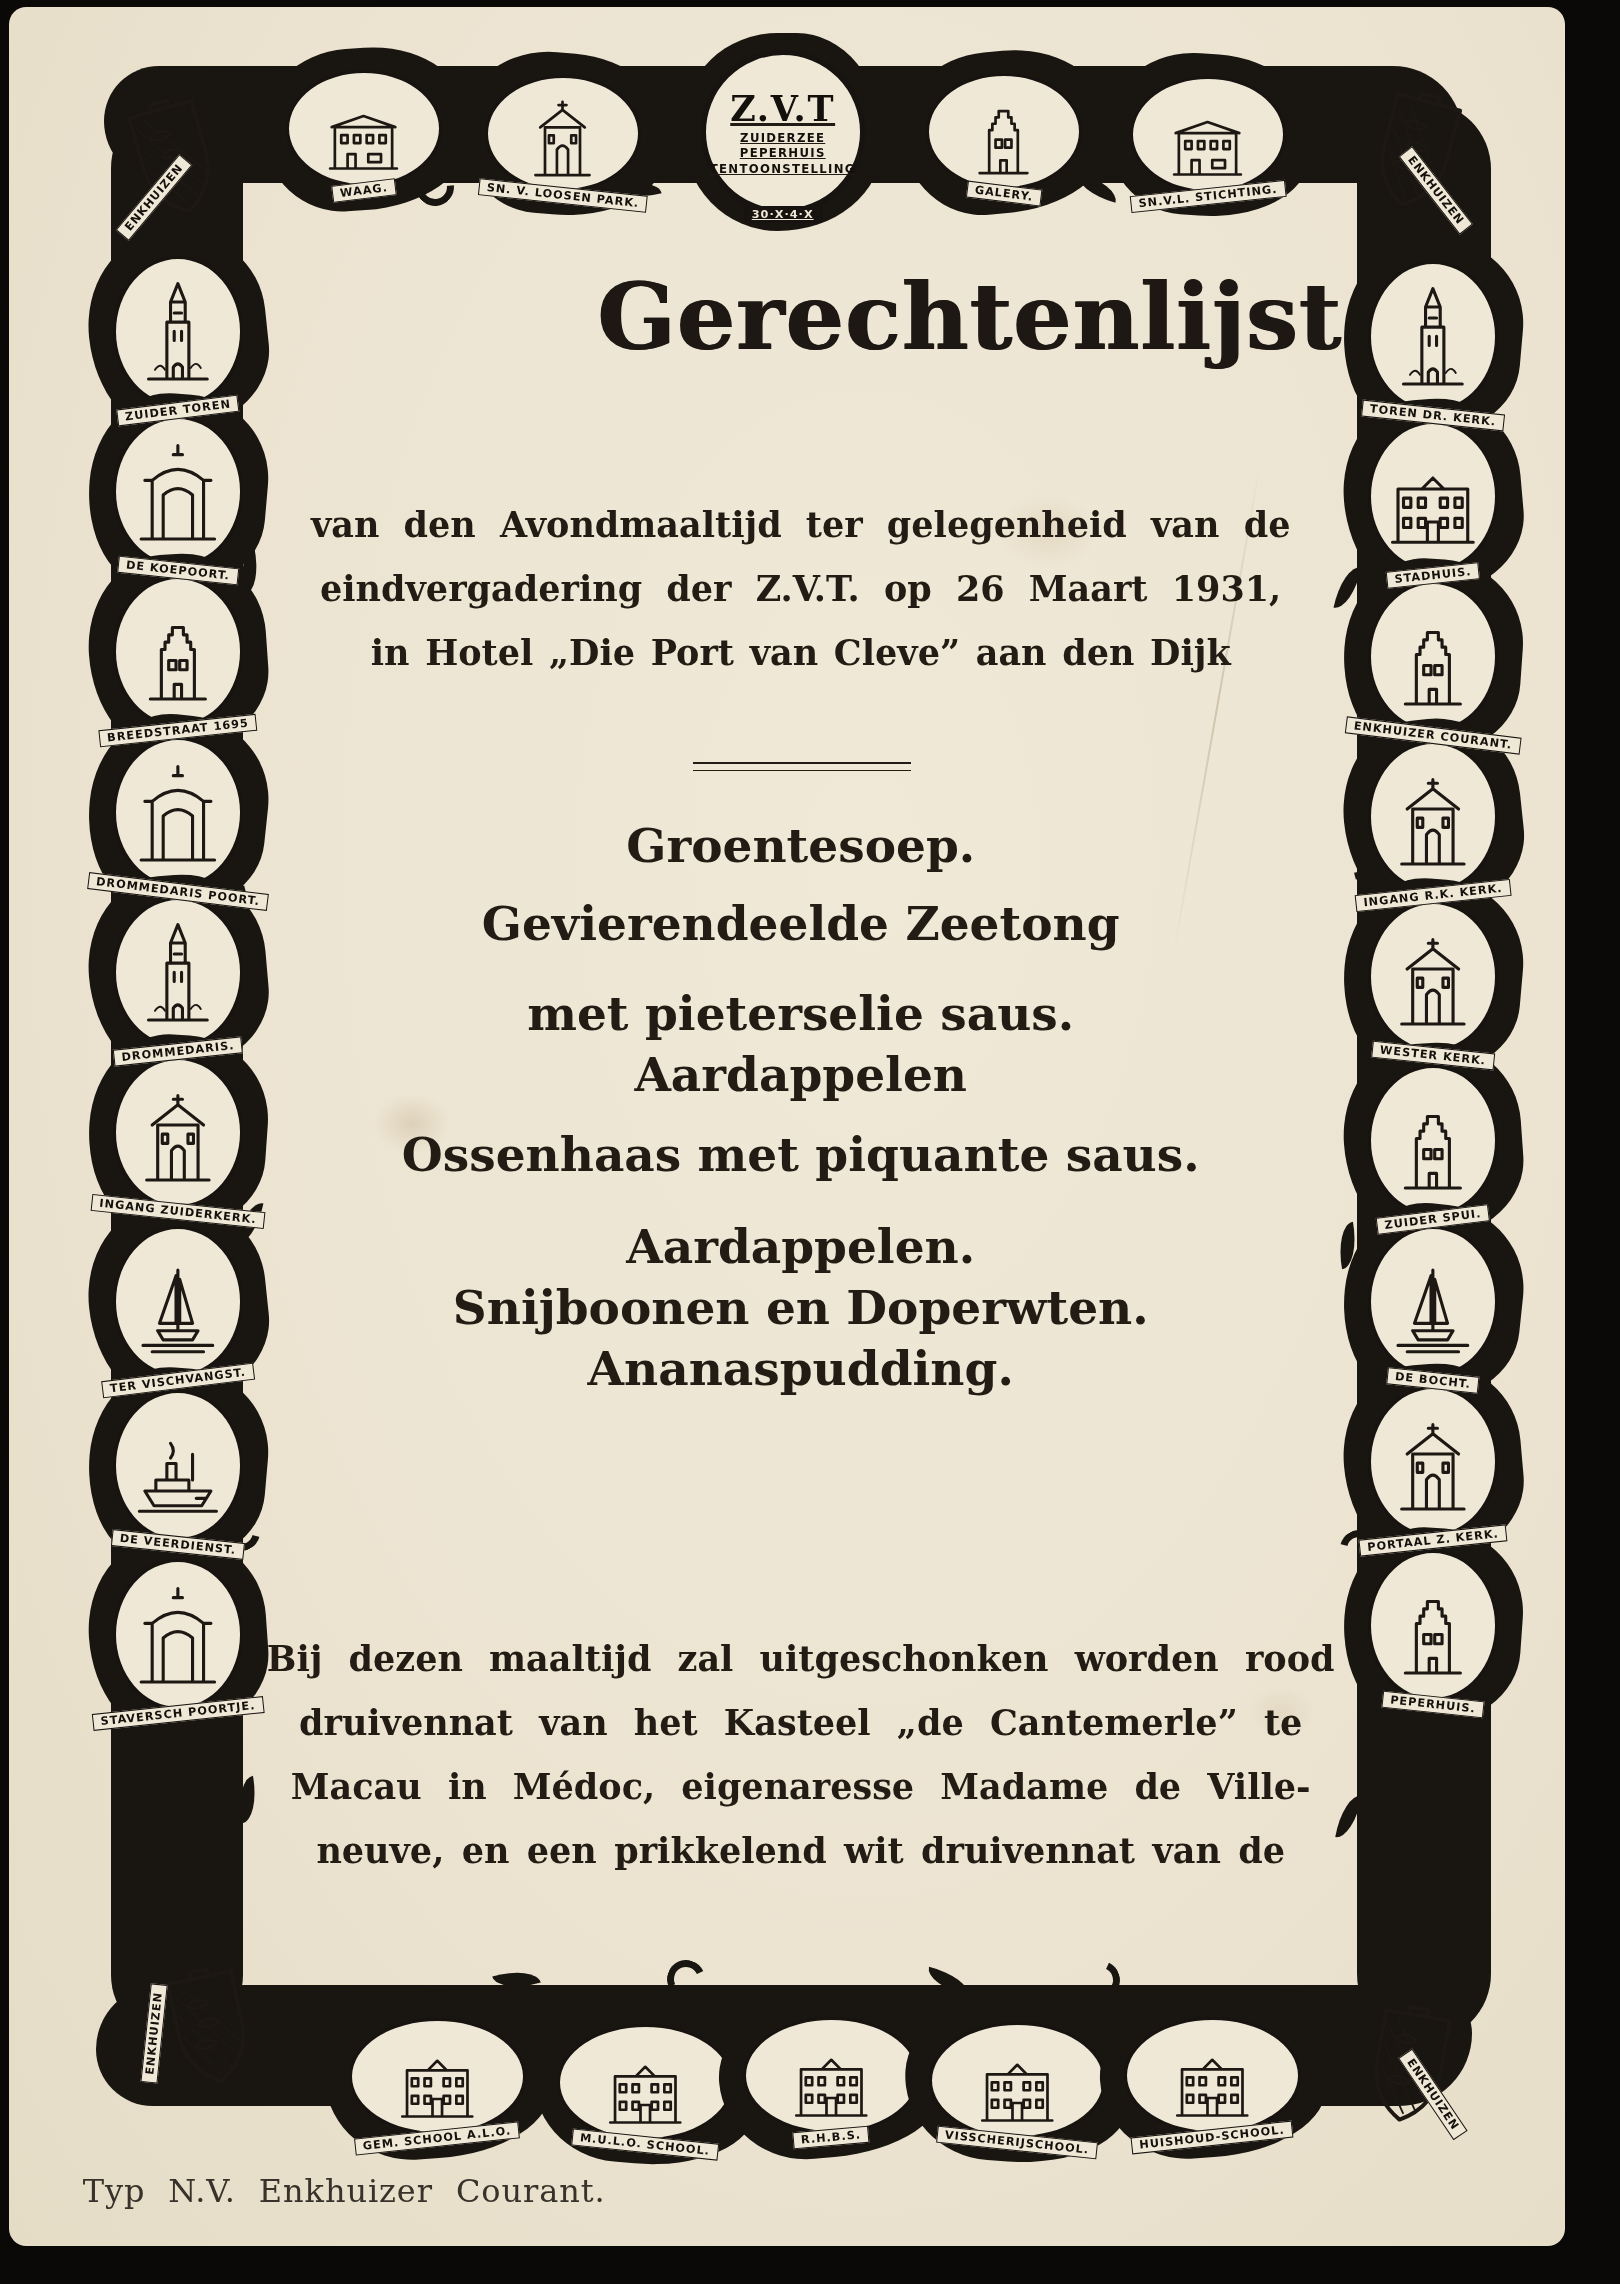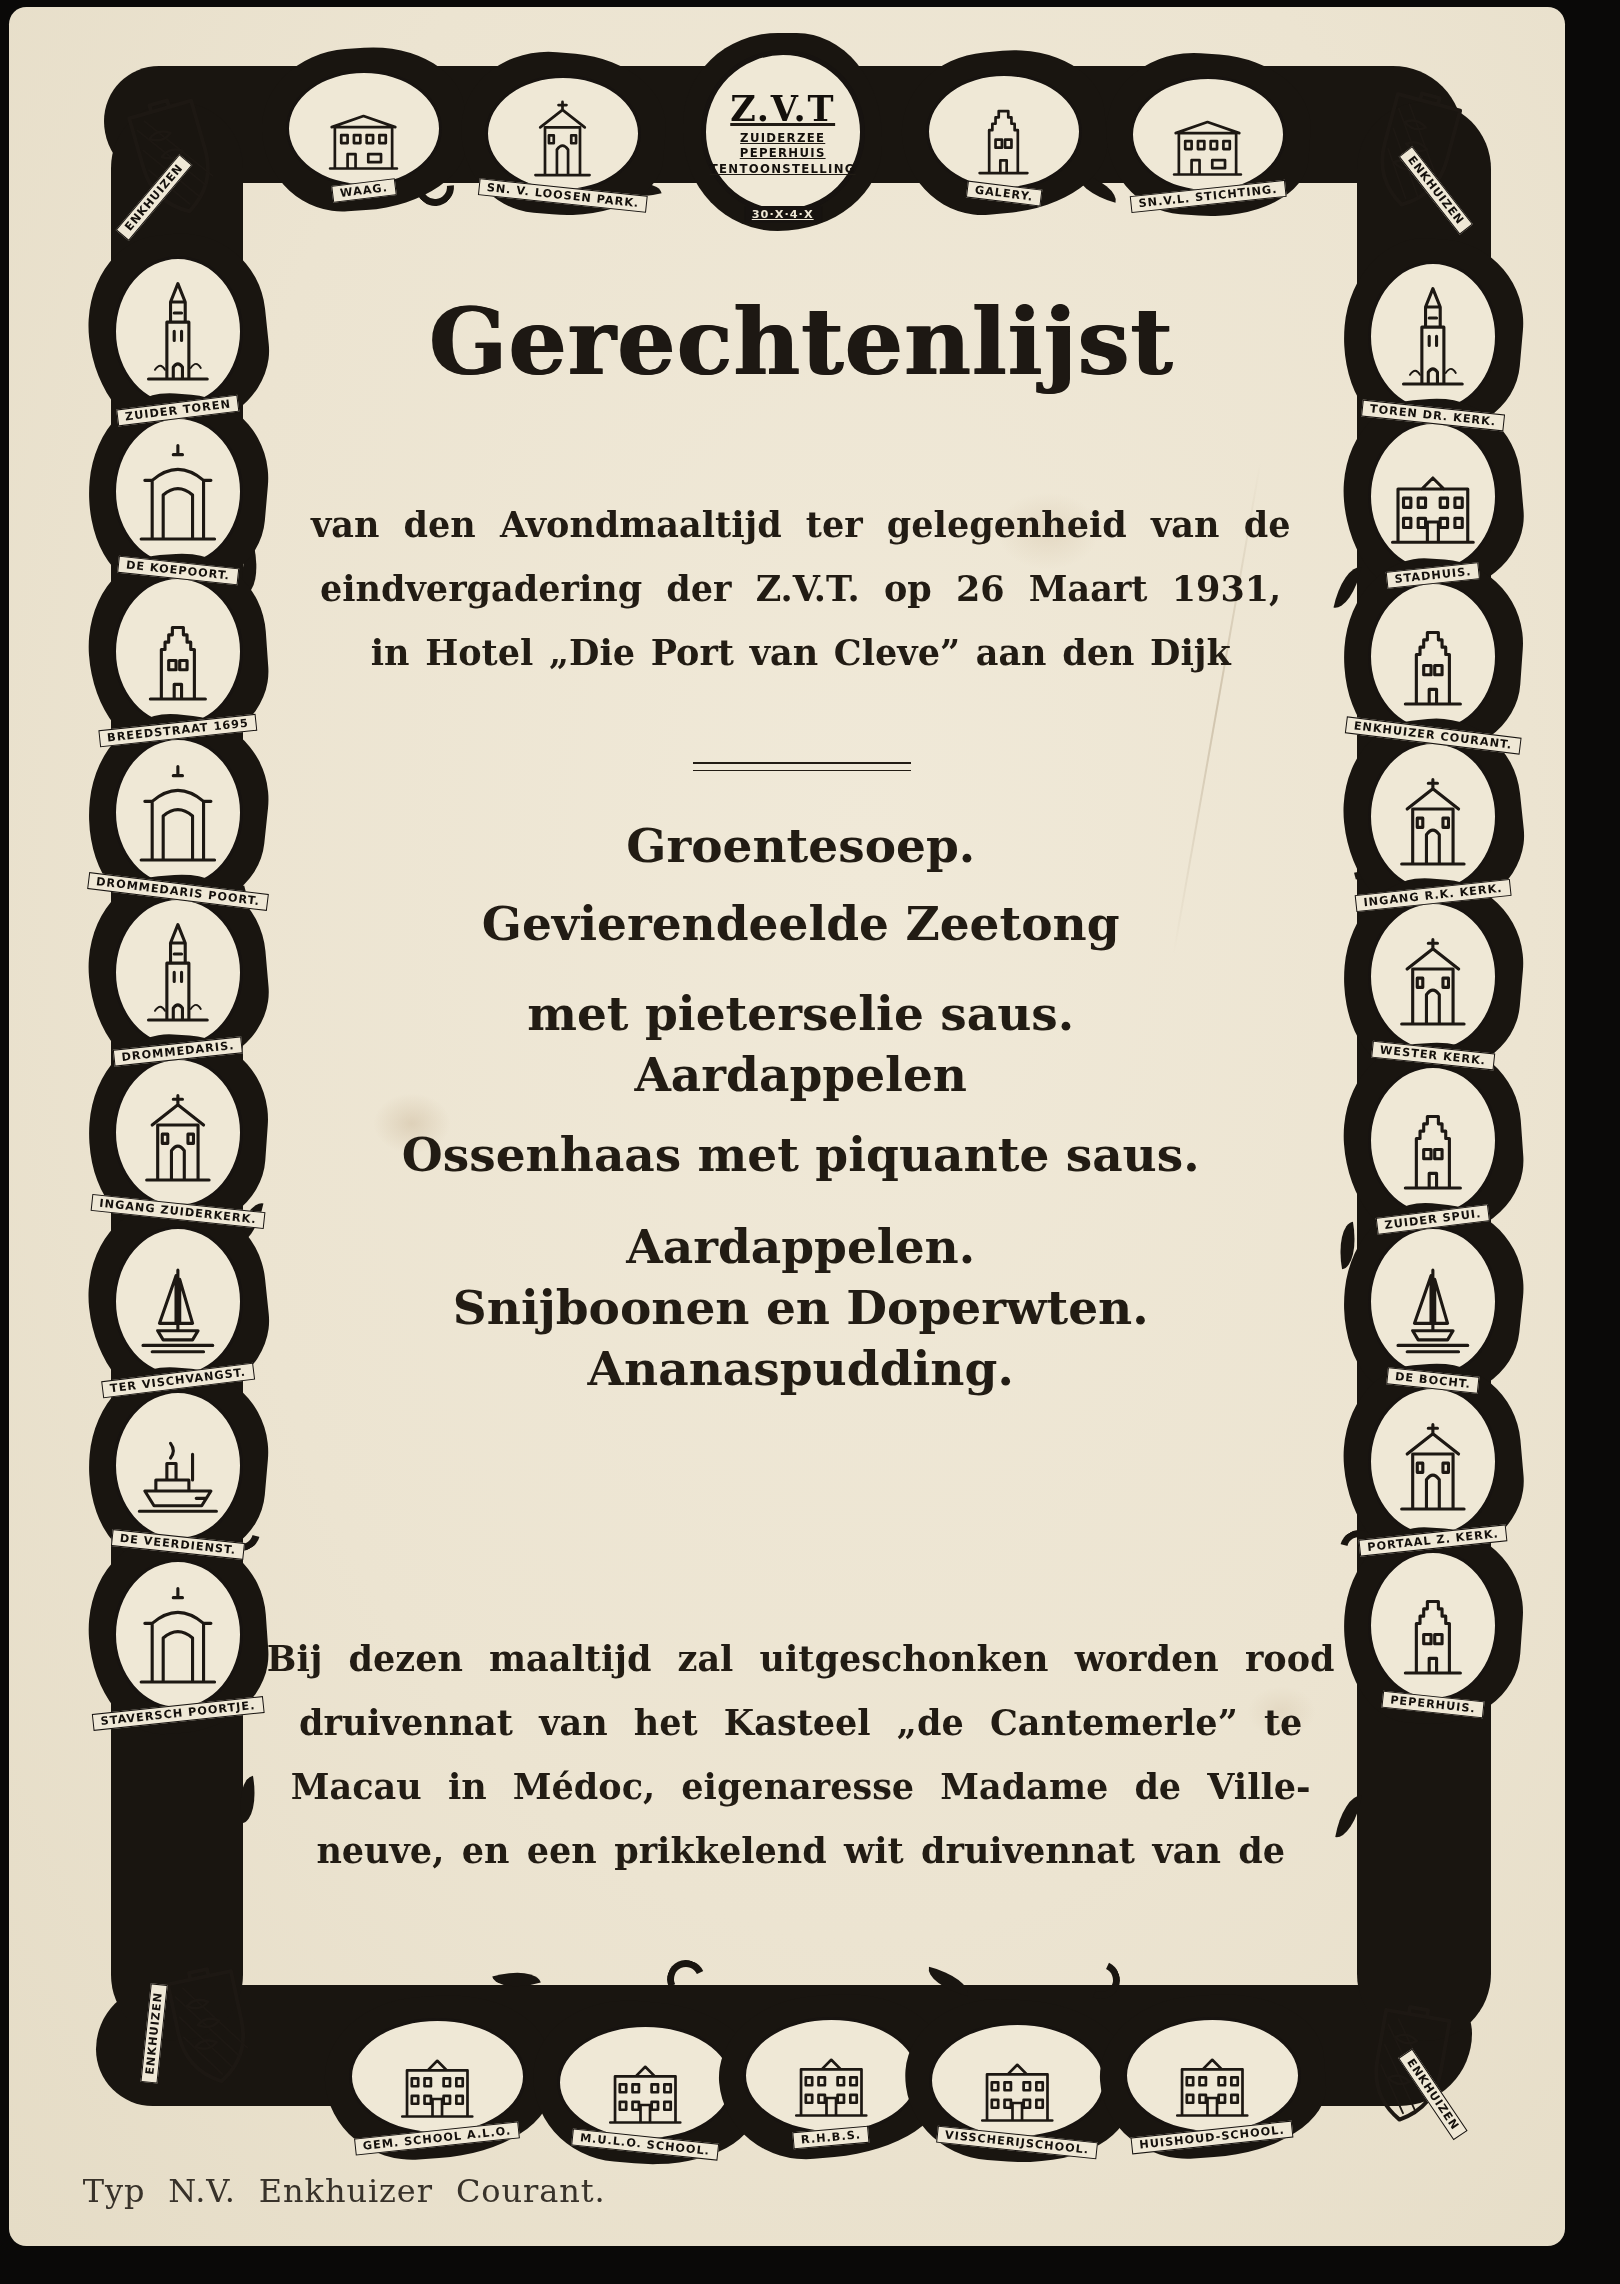--- a/index.html
+++ b/index.html
@@ -40,23 +40,23 @@
 
   
   .zvt{position:absolute;left:692px;top:43px;width:164px;height:164px;z-index:3;}
   .zvt .disc{position:absolute;inset:0;background:#efe8d6;border:5.2px solid #171310;border-radius:50%;
              display:flex;flex-direction:column;align-items:center;justify-content:center;gap:1.7px;text-decoration:underline;}
   .zvt .abbr{font:700 35px "DejaVu Serif",serif;letter-spacing:1.7px;color:#14100c;}
   .zvt .ln{font:700 11.7px "DejaVu Sans",sans-serif;letter-spacing:1.3px;color:#14100c;}
   .zvt .rib{bottom:-8.7px;background:#171310;color:#efe8d6;border-color:#171310;text-decoration:underline;}
 
   
-  .title{position:absolute;left:251px;top:256px;width:1082px;text-align:center;
+  .title{position:absolute;left:251px;top:256px;width:1082px;text-align:right;
          font:700 92px "DejaVu Serif",serif;letter-spacing:0.9px;color:#1d1813;
-         text-shadow:1.3px 0 #1d1813;margin-top:25px;}
+         text-shadow:1.3px 0 #1d1813;}
   .intro{position:absolute;left:251px;top:486px;width:1082px;text-align:center;
          font:700 35px "DejaVu Serif",serif;line-height:64px;color:#221c14;}
   .intro div{word-spacing:12px;}
   .intro div:last-child{word-spacing:3.5px;}
   .rule{position:absolute;left:684px;top:755px;width:218px;height:6px;
         border-top:2.6px solid #221c14;border-bottom:1.7px solid #221c14;}
   .menu{position:absolute;left:251px;top:812px;width:1082px;text-align:center;
         font:700 47px "DejaVu Serif",serif;line-height:54px;color:#221c14;}
   .menu div:nth-child(2){margin-top:24px;}
   .menu div:nth-child(3){margin-top:36px;}

